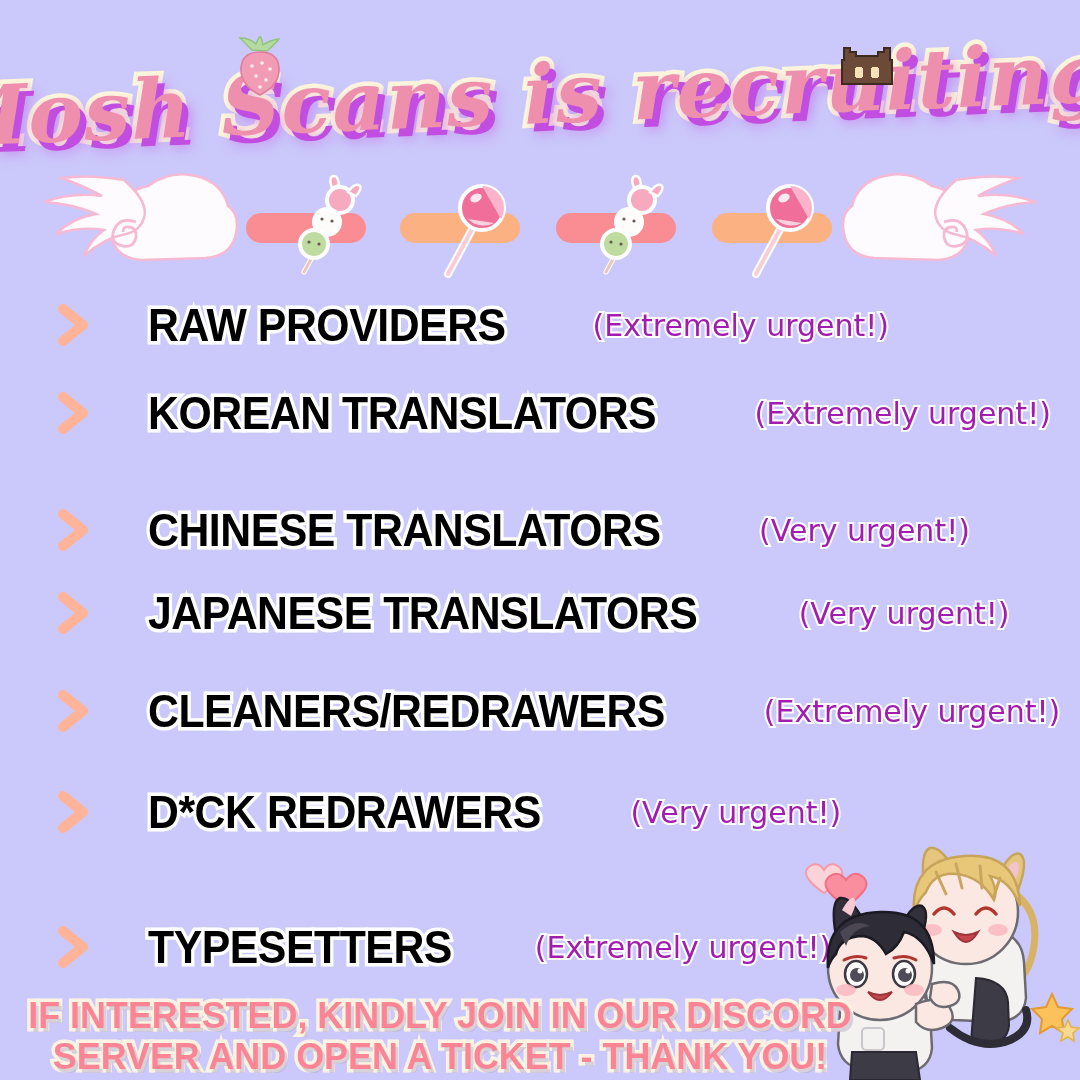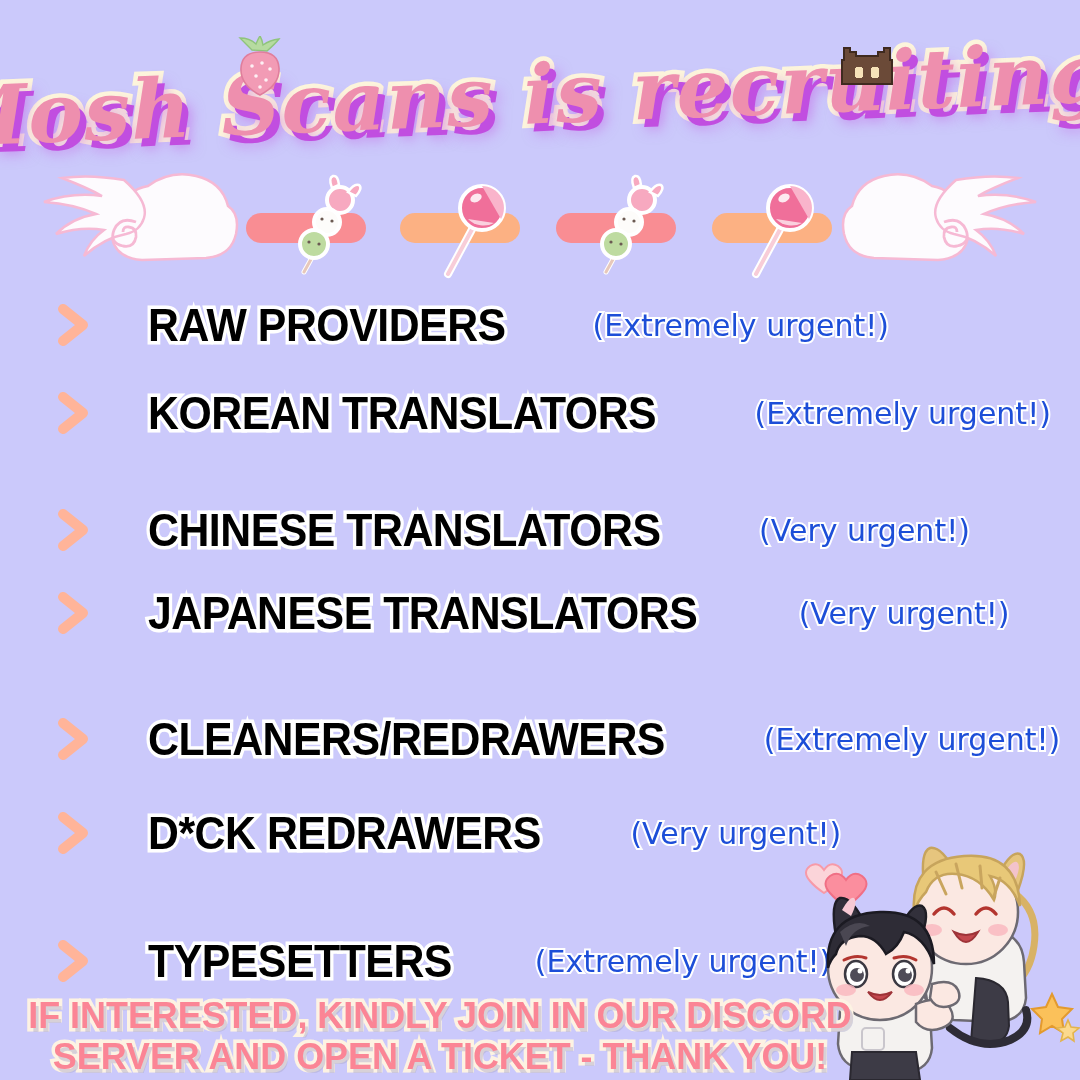--- a/index.html
+++ b/index.html
@@ -71,21 +71,21 @@
     white-space:nowrap;
     transform:scaleX(.93);
     transform-origin:left center;
     -webkit-text-stroke:7px #ffffff;
     paint-order:stroke fill;
   }
   .role-note{
     font-family:"DejaVu Sans", sans-serif;
     font-weight:normal;
     font-size:30px;
-    color:#1d4ed8;
+    color:#a21caf;
     white-space:nowrap;
     margin-left:12px;
     -webkit-text-stroke:4px #ffffff;
     paint-order:stroke fill;
   }
 
   
   .footer{
     position:absolute;left:0;top:995px;width:880px;
     text-align:center;
@@ -240,37 +240,37 @@
     </div>
 
     <div class="role" style="top:288px">
       <svg class="chev" viewBox="0 0 34 42">
         <path d="M7 5 L27 21 L7 37" fill="none" stroke="#ffb499" stroke-width="10" stroke-linecap="round" stroke-linejoin="round"></path>
       </svg>
       <span class="role-label">JAPANESE TRANSLATORS</span>
       <span class="role-note">(Very urgent!)</span>
     </div>
 
-    <div class="role" style="top:414px">
+    <div class="role" style="top:386px">
       <svg class="chev" viewBox="0 0 34 42">
         <path d="M7 5 L27 21 L7 37" fill="none" stroke="#ffb499" stroke-width="10" stroke-linecap="round" stroke-linejoin="round"></path>
       </svg>
       <span class="role-label">CLEANERS/REDRAWERS</span>
       <span class="role-note">(Extremely urgent!)</span>
     </div>
 
-    <div class="role" style="top:508px">
+    <div class="role" style="top:487px">
       <svg class="chev" viewBox="0 0 34 42">
         <path d="M7 5 L27 21 L7 37" fill="none" stroke="#ffb499" stroke-width="10" stroke-linecap="round" stroke-linejoin="round"></path>
       </svg>
       <span class="role-label">D*CK REDRAWERS</span>
       <span class="role-note">(Very urgent!)</span>
     </div>
 
-    <div class="role" style="top:636px">
+    <div class="role" style="top:622px">
       <svg class="chev" viewBox="0 0 34 42">
         <path d="M7 5 L27 21 L7 37" fill="none" stroke="#ffb499" stroke-width="10" stroke-linecap="round" stroke-linejoin="round"></path>
       </svg>
       <span class="role-label">TYPESETTERS</span>
       <span class="role-note">(Extremely urgent!)</span>
     </div>
   </div>
 
   <svg class="chars" viewBox="0 0 280 252">
 

